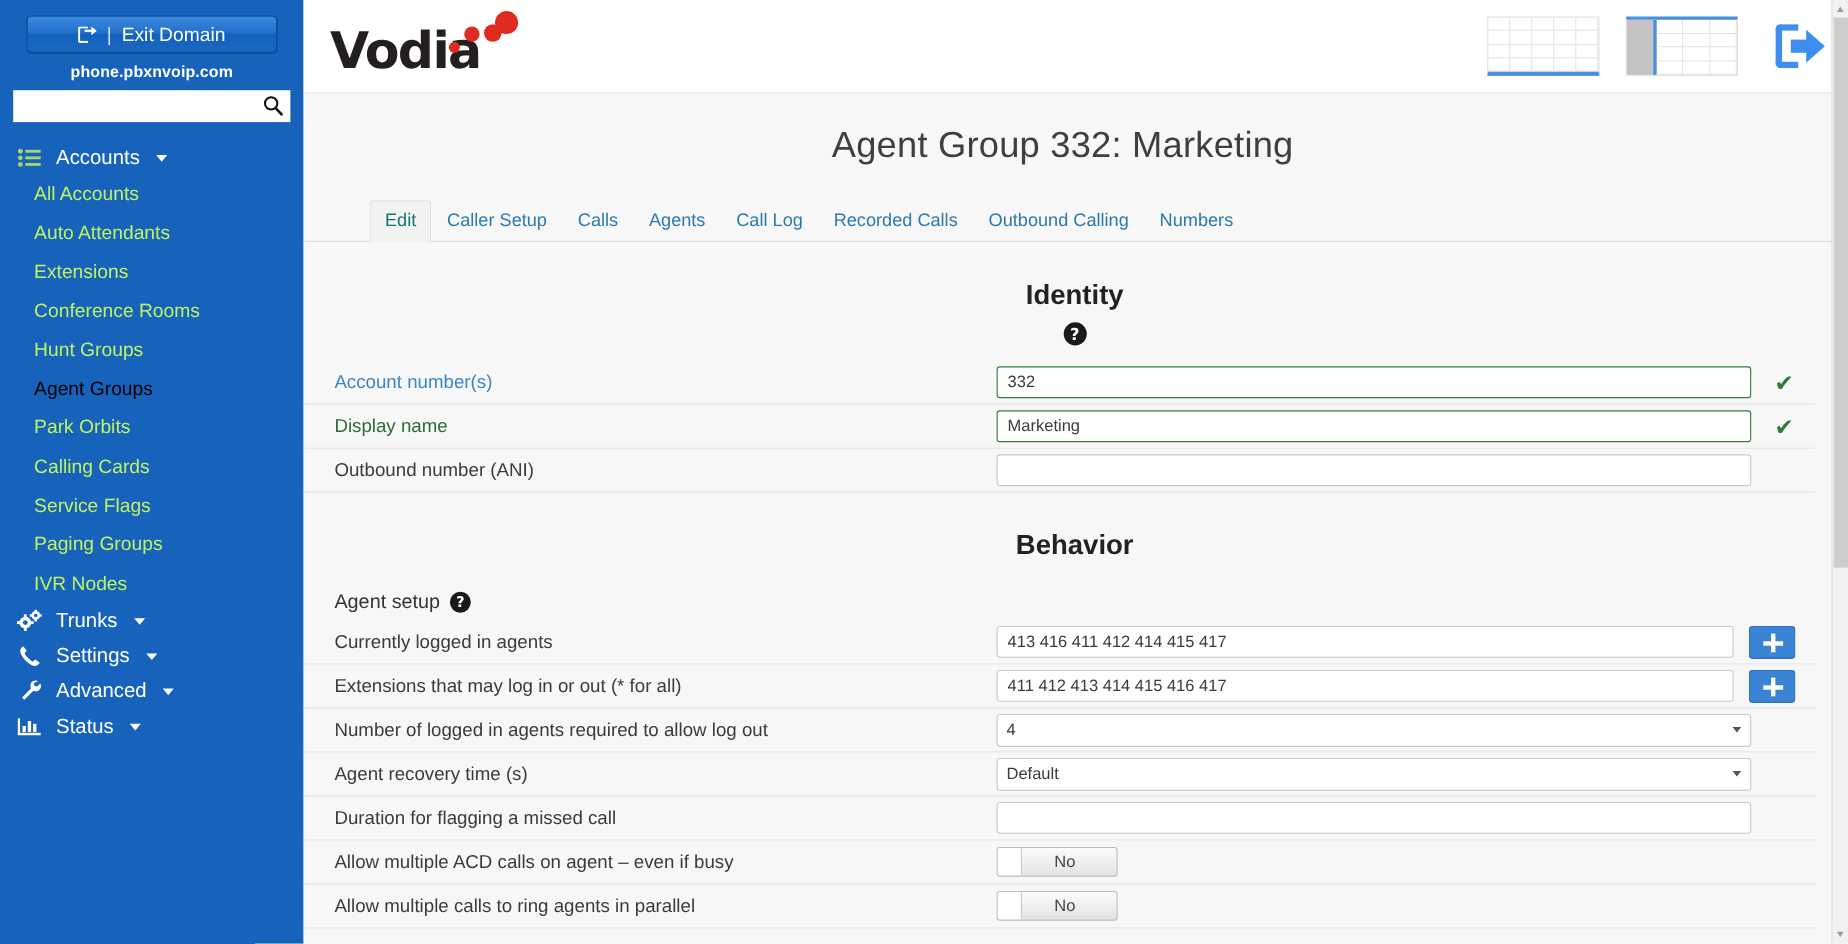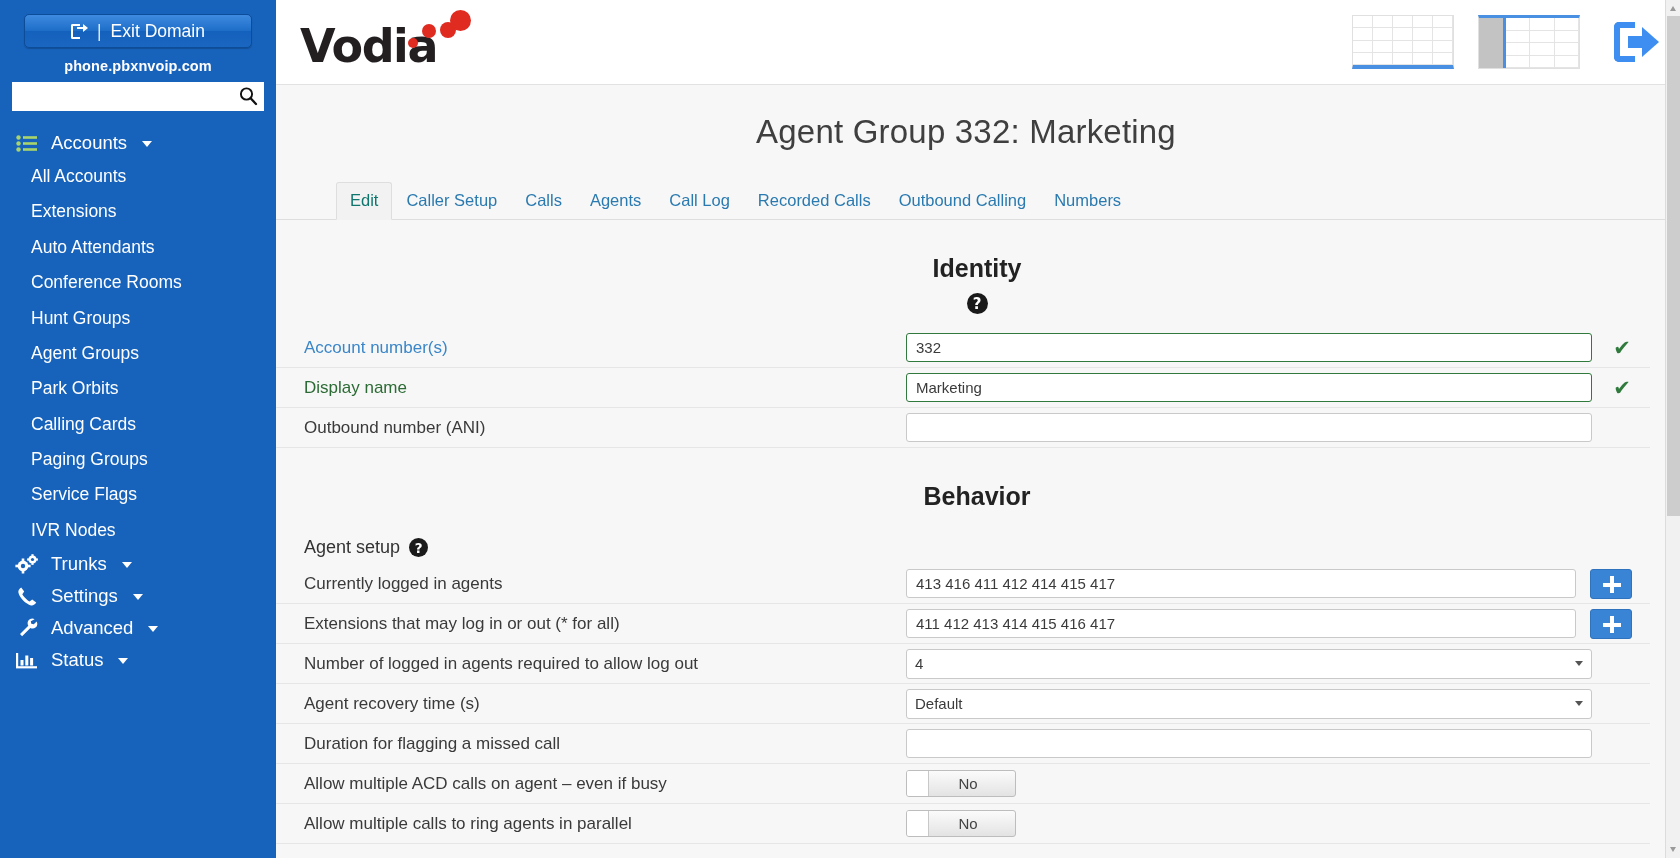--- a/index.html
+++ b/index.html
@@ -81,23 +81,23 @@
     padding: 5px 0 5px 15px; font-size: 18px; cursor: pointer;
   }
   .nav-group .lbl { font-size: 18.5px; }
   .caret {
     width: 0; height: 0; border-left: 5.5px solid transparent;
     border-right: 5.5px solid transparent; border-top: 6.5px solid #fff;
     display: inline-block; margin-left: 3px; position: relative; top: 1px;
   }
   .nav-ico { width: 24px; height: 20px; display: flex; align-items: center; justify-content: center; }
   .nav-item {
-    padding: 5px 0 5px 31px; font-size: 17.5px; color: #ffffff; cursor: pointer; line-height: 1.45;
-  }
-  .nav-item.active { color: #ffffff; }
+    padding: 5px 0 5px 31px; font-size: 17.5px; color: #bef264; cursor: pointer; line-height: 1.45;
+  }
+  .nav-item.active { color: #000000; }
 
   
   .main {
     flex: 1; background: #f7f7f7; height: 858px; overflow: hidden; position: relative;
   }
   .topbar {
     height: 85px; background: #fff; display: flex; align-items: center;
     border-bottom: 1px solid #e2e2e2; padding: 0 20px 0 24px;
   }
   .logo { position: relative; width: 160px; height: 62px; }
@@ -296,29 +296,29 @@
             <rect x="7" y="7.2" width="14" height="2.6" fill="#a8d46b"></rect>
             <circle cx="2.5" cy="14.5" r="2.2" fill="#a8d46b"></circle>
             <rect x="7" y="13.2" width="14" height="2.6" fill="#a8d46b"></rect>
           </svg>
         </span>
         <span class="lbl">Accounts</span>
         <span class="caret"></span>
       </div>
 
       <div class="nav-item">All Accounts</div>
+      <div class="nav-item">Auto Attendants</div>
       <div class="nav-item">Extensions</div>
-      <div class="nav-item">Auto Attendants</div>
       <div class="nav-item">Conference Rooms</div>
       <div class="nav-item">Hunt Groups</div>
       <div class="nav-item active">Agent Groups</div>
       <div class="nav-item">Park Orbits</div>
       <div class="nav-item">Calling Cards</div>
+      <div class="nav-item">Service Flags</div>
       <div class="nav-item">Paging Groups</div>
-      <div class="nav-item">Service Flags</div>
       <div class="nav-item">IVR Nodes</div>
 
       <div class="nav-group">
         <span class="nav-ico">
           <svg width="24" height="20" viewBox="0 0 24 20">
             <g fill="#ffffff">
               <circle cx="8" cy="12" r="5.4"></circle>
               <circle cx="8" cy="12" r="2.2" fill="#1762bb"></circle>
               <rect x="6.7" y="4.5" width="2.6" height="3.4"></rect>
               <rect x="6.7" y="16.1" width="2.6" height="3.4"></rect>

